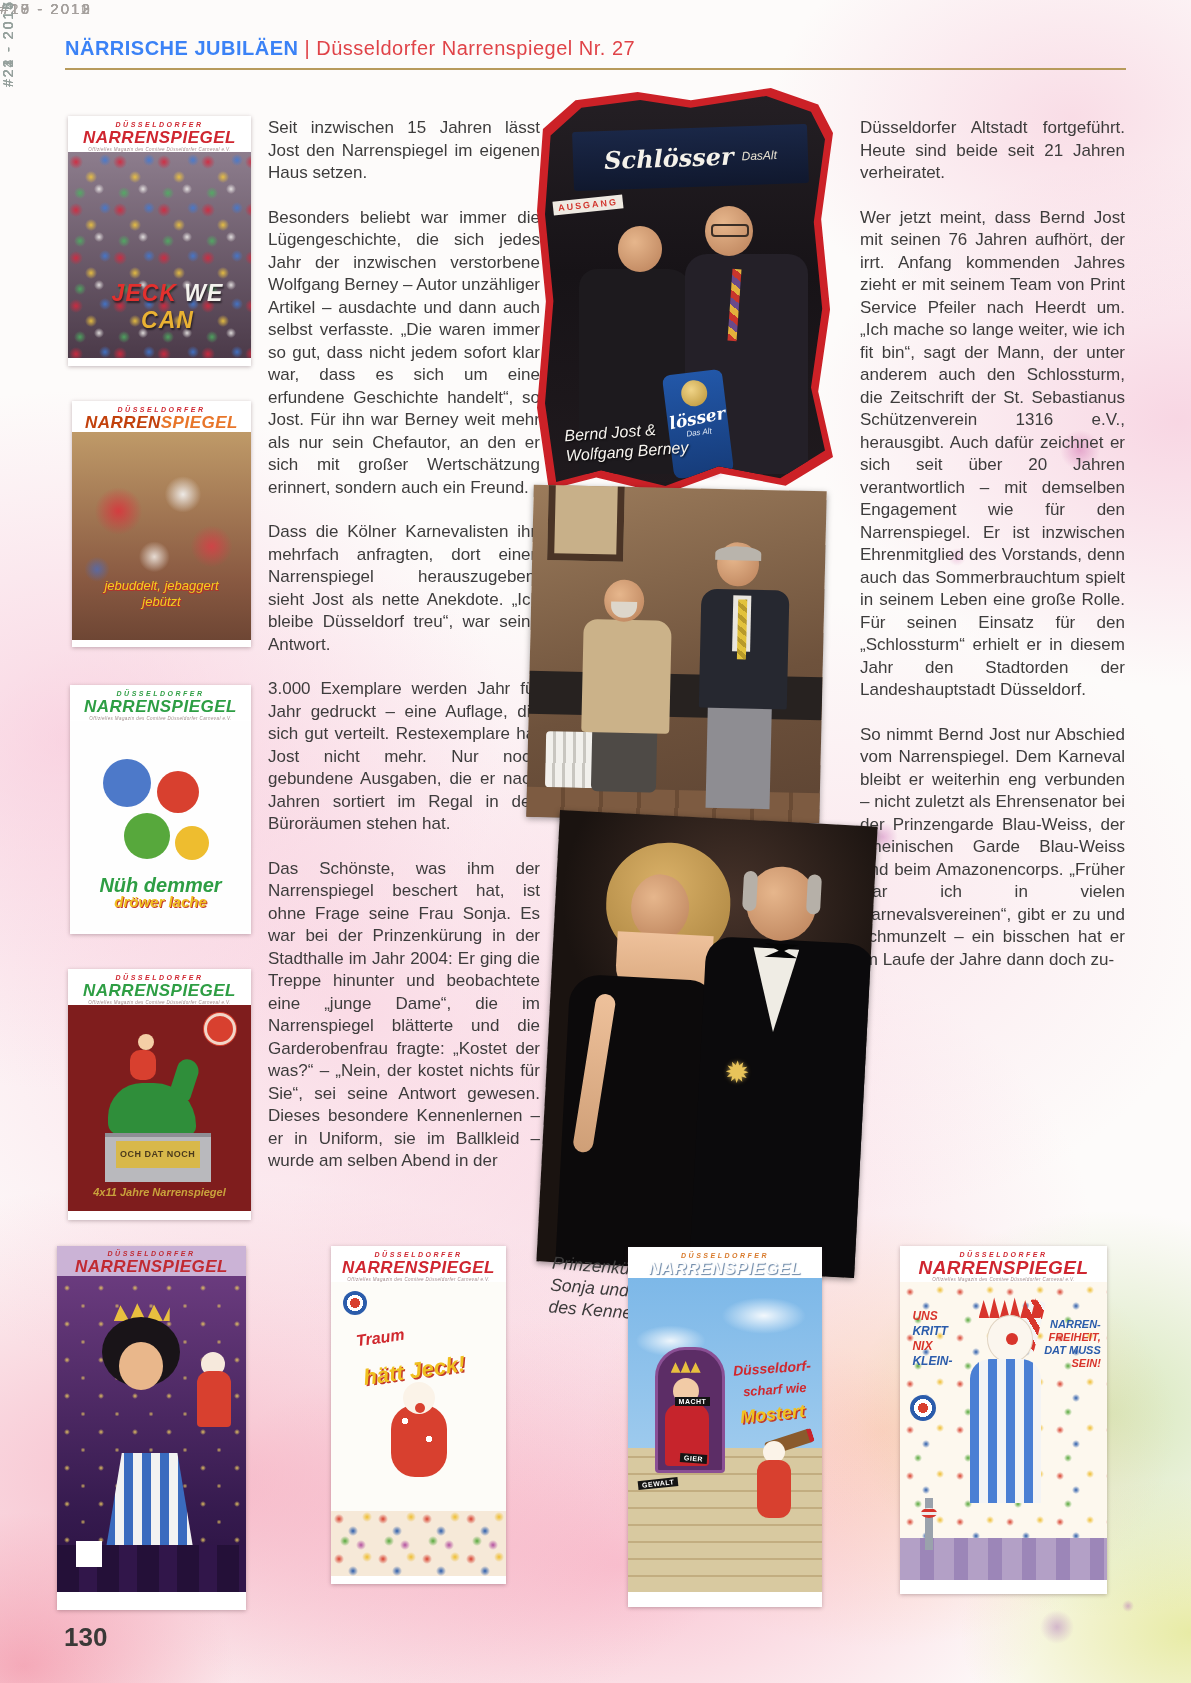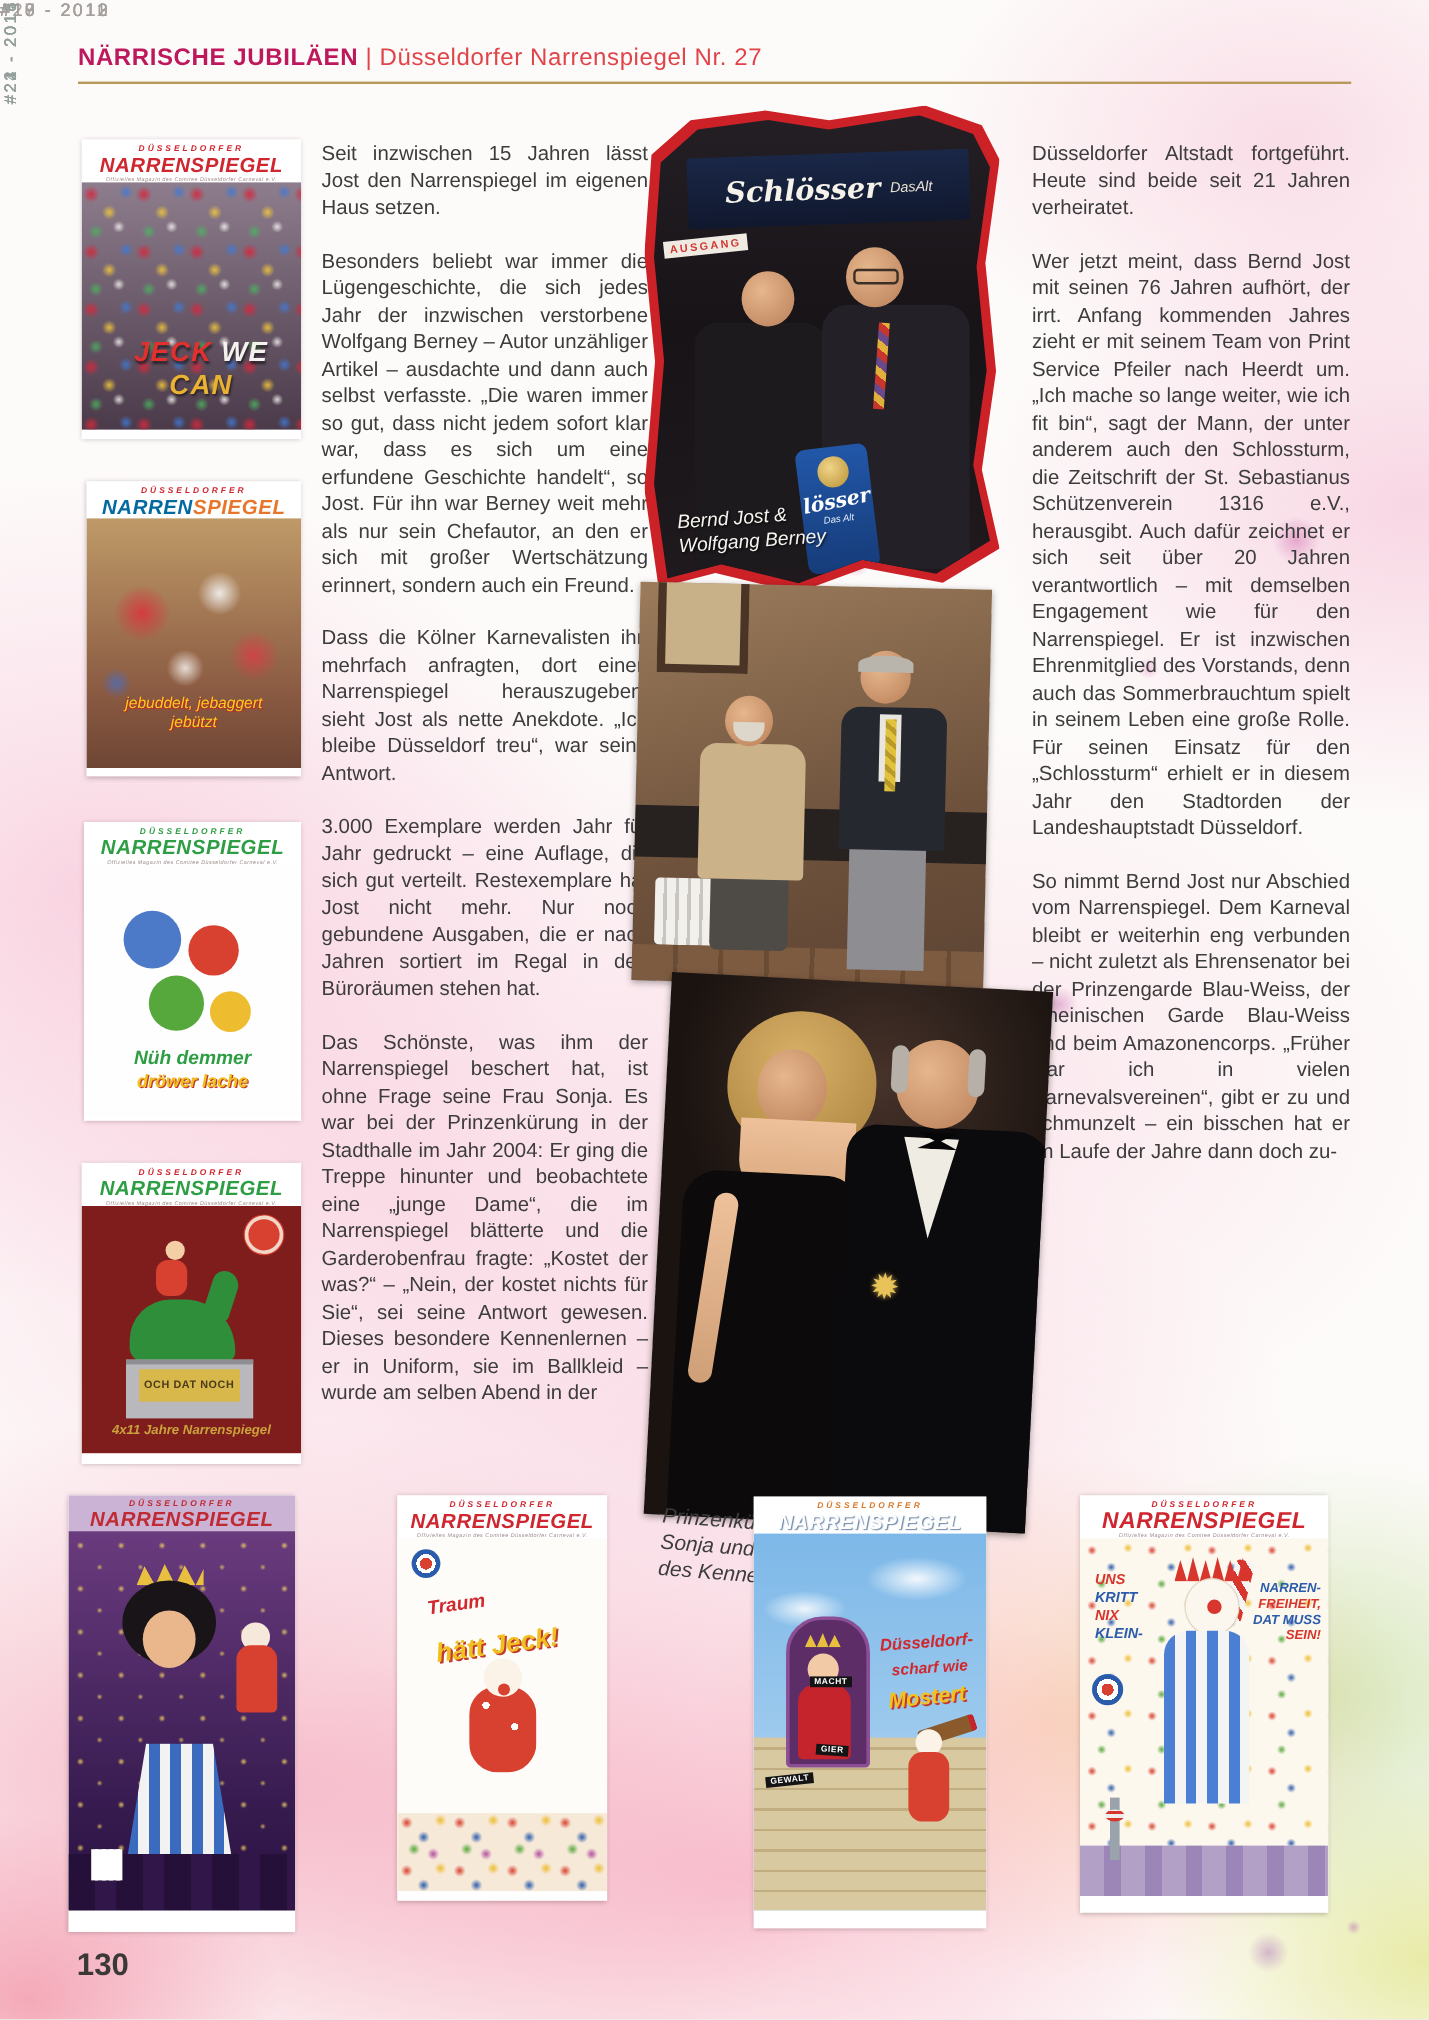--- a/index.html
+++ b/index.html
@@ -26,21 +26,21 @@
     radial-gradient(circle closest-side, rgba(205,95,170,.3),  transparent),
     radial-gradient(circle closest-side, rgba(190,80,170,.35), transparent),
     radial-gradient(circle closest-side, rgba(205,95,170,.4),  transparent),
     radial-gradient(circle closest-side, rgba(150,70,180,.45), transparent),
     radial-gradient(circle closest-side, rgba(150,70,180,.35), transparent),
     radial-gradient(circle closest-side, rgba(170,80,185,.4),  transparent);
     background-size:26px 26px,14px 14px,40px 40px,18px 18px,30px 30px,16px 16px,22px 22px,34px 34px,12px 12px;
     background-position:700px 455px,735px 498px,1060px 430px,948px 548px,868px 822px,792px 962px,1080px 1566px,1040px 1610px,1122px 1600px;}
   
   .hdr{position:absolute;left:65px;top:37px;width:1062px;font-size:20px;letter-spacing:.5px;white-space:nowrap;}
-  .hdr .sec{font-weight:bold;color:#be185d;}
+  .hdr .sec{font-weight:bold;color:#3b82f6;}
   .hdr .red{color:#e04348;}
   .rule{position:absolute;left:65px;top:68px;width:1061px;height:2px;background:#b79a5b;}
   
   .colp{position:absolute;text-align:justify;font-size:17px;line-height:22.5px;color:#3d3c3c;}
   .colp p{margin:0 0 22px 0;}
   .midcol{left:268px;top:117px;width:272px;}
   .rightcol{left:860px;top:117px;width:265px;}
   
   .cover{position:absolute;background:#fff;box-shadow:0 1px 4px rgba(60,30,40,.3);overflow:hidden;}
   .mast{position:relative;text-align:center;padding-top:5px;font-style:italic;}
@@ -61,41 +61,41 @@
      radial-gradient(circle 4px at 31px 37px, rgba(245,243,240,.85), transparent 5px),
      radial-gradient(circle 5px at 12px 41px, rgba(76,178,96,.85), transparent 6px),
      linear-gradient(#8d7d8d,#4b3a49);
      background-size:44px 48px,44px 48px,44px 48px,44px 48px,44px 48px,100% 100%;}
   .jeck{position:absolute;left:0;right:0;top:62%;text-align:center;font-size:23px;font-weight:bold;
         font-style:italic;text-shadow:1px 2px 2px rgba(0,0,0,.55);letter-spacing:1px;padding-left:16px;}
   .jeck .w1{color:#e2302e;} .jeck .w2{color:#f4f2ee;} .jeck .w3{color:#eab233;}
   
   .c18{left:72px;top:401px;width:179px;height:246px;}
   .c18 .m-top{color:#cf2630;} 
-  .c18 .p1{color:#0369a1;} .c18 .p2{color:#e8762a;}
+  .c18 .p1{color:#c2410c;} .c18 .p2{color:#e8762a;}
   .c18 .art{height:208px;background:
      radial-gradient(circle 34px at 26% 38%, rgba(220,50,60,.85), transparent 70%),
      radial-gradient(circle 26px at 62% 30%, rgba(245,245,245,.9), transparent 70%),
      radial-gradient(circle 30px at 78% 55%, rgba(220,60,70,.8), transparent 70%),
      radial-gradient(circle 22px at 46% 60%, rgba(245,240,235,.85), transparent 70%),
      radial-gradient(circle 18px at 14% 66%, rgba(70,110,200,.7), transparent 70%),
      linear-gradient(180deg,#bf9a68,#8a5a42 70%,#6e4634);}
   .c18 .slogan{position:absolute;left:0;right:0;top:70%;text-align:center;font-style:italic;font-weight:normal;
      color:#f3cf1f;font-size:13px;line-height:16px;text-shadow:1px 1px 0 #b3342c,-1px 1px 0 #b3342c;}
   
   .c19{left:70px;top:685px;width:181px;height:249px;}
   .c19 .m-top,.c19 .m-main{color:#2e9e44;}
   .c19 .art{height:210px;background:#fefefe;}
   .c19 .b1,.c19 .b2,.c19 .b3,.c19 .b4{position:absolute;border-radius:50%;}
   .c19 .b1{left:18%;top:18%;width:48px;height:48px;background:#4d79c9;}
   .c19 .b2{left:48%;top:24%;width:42px;height:42px;background:#d8402f;}
   .c19 .b3{left:30%;top:44%;width:46px;height:46px;background:#57a83c;}
   .c19 .b4{left:58%;top:50%;width:34px;height:34px;background:#eebd2f;}
   .c19 .slg1{position:absolute;left:0;right:0;top:73%;text-align:center;font-style:italic;font-weight:bold;
-     font-size:16px;color:#2e9e44;text-shadow:1px 1px 0 #fff;}
+     font-size:20px;color:#2e9e44;text-shadow:1px 1px 0 #fff;}
   .c19 .slg2{position:absolute;left:0;right:0;top:82%;text-align:center;font-style:italic;font-weight:bold;
      font-size:15px;color:#f0c020;text-shadow:1px 1px 0 #c23a2c;}
   
   .c20{left:68px;top:969px;width:183px;height:251px;}
   .c20 .m-top{color:#cf2630;} .c20 .m-main{color:#2e9e44;}
   .c20 .art{height:206px;background:#7f1d1d;}
   .c20 .cdlogo{position:absolute;right:8%;top:4%;width:26px;height:26px;border-radius:50%;
      background:#d8402f;border:3px solid #f2d6c8;box-shadow:0 0 0 1px #d8402f;}
   .c20 .horse{position:absolute;left:22%;top:38%;width:88px;height:52px;background:#2f8e3a;
      border-radius:34px 42px 8px 12px;}

